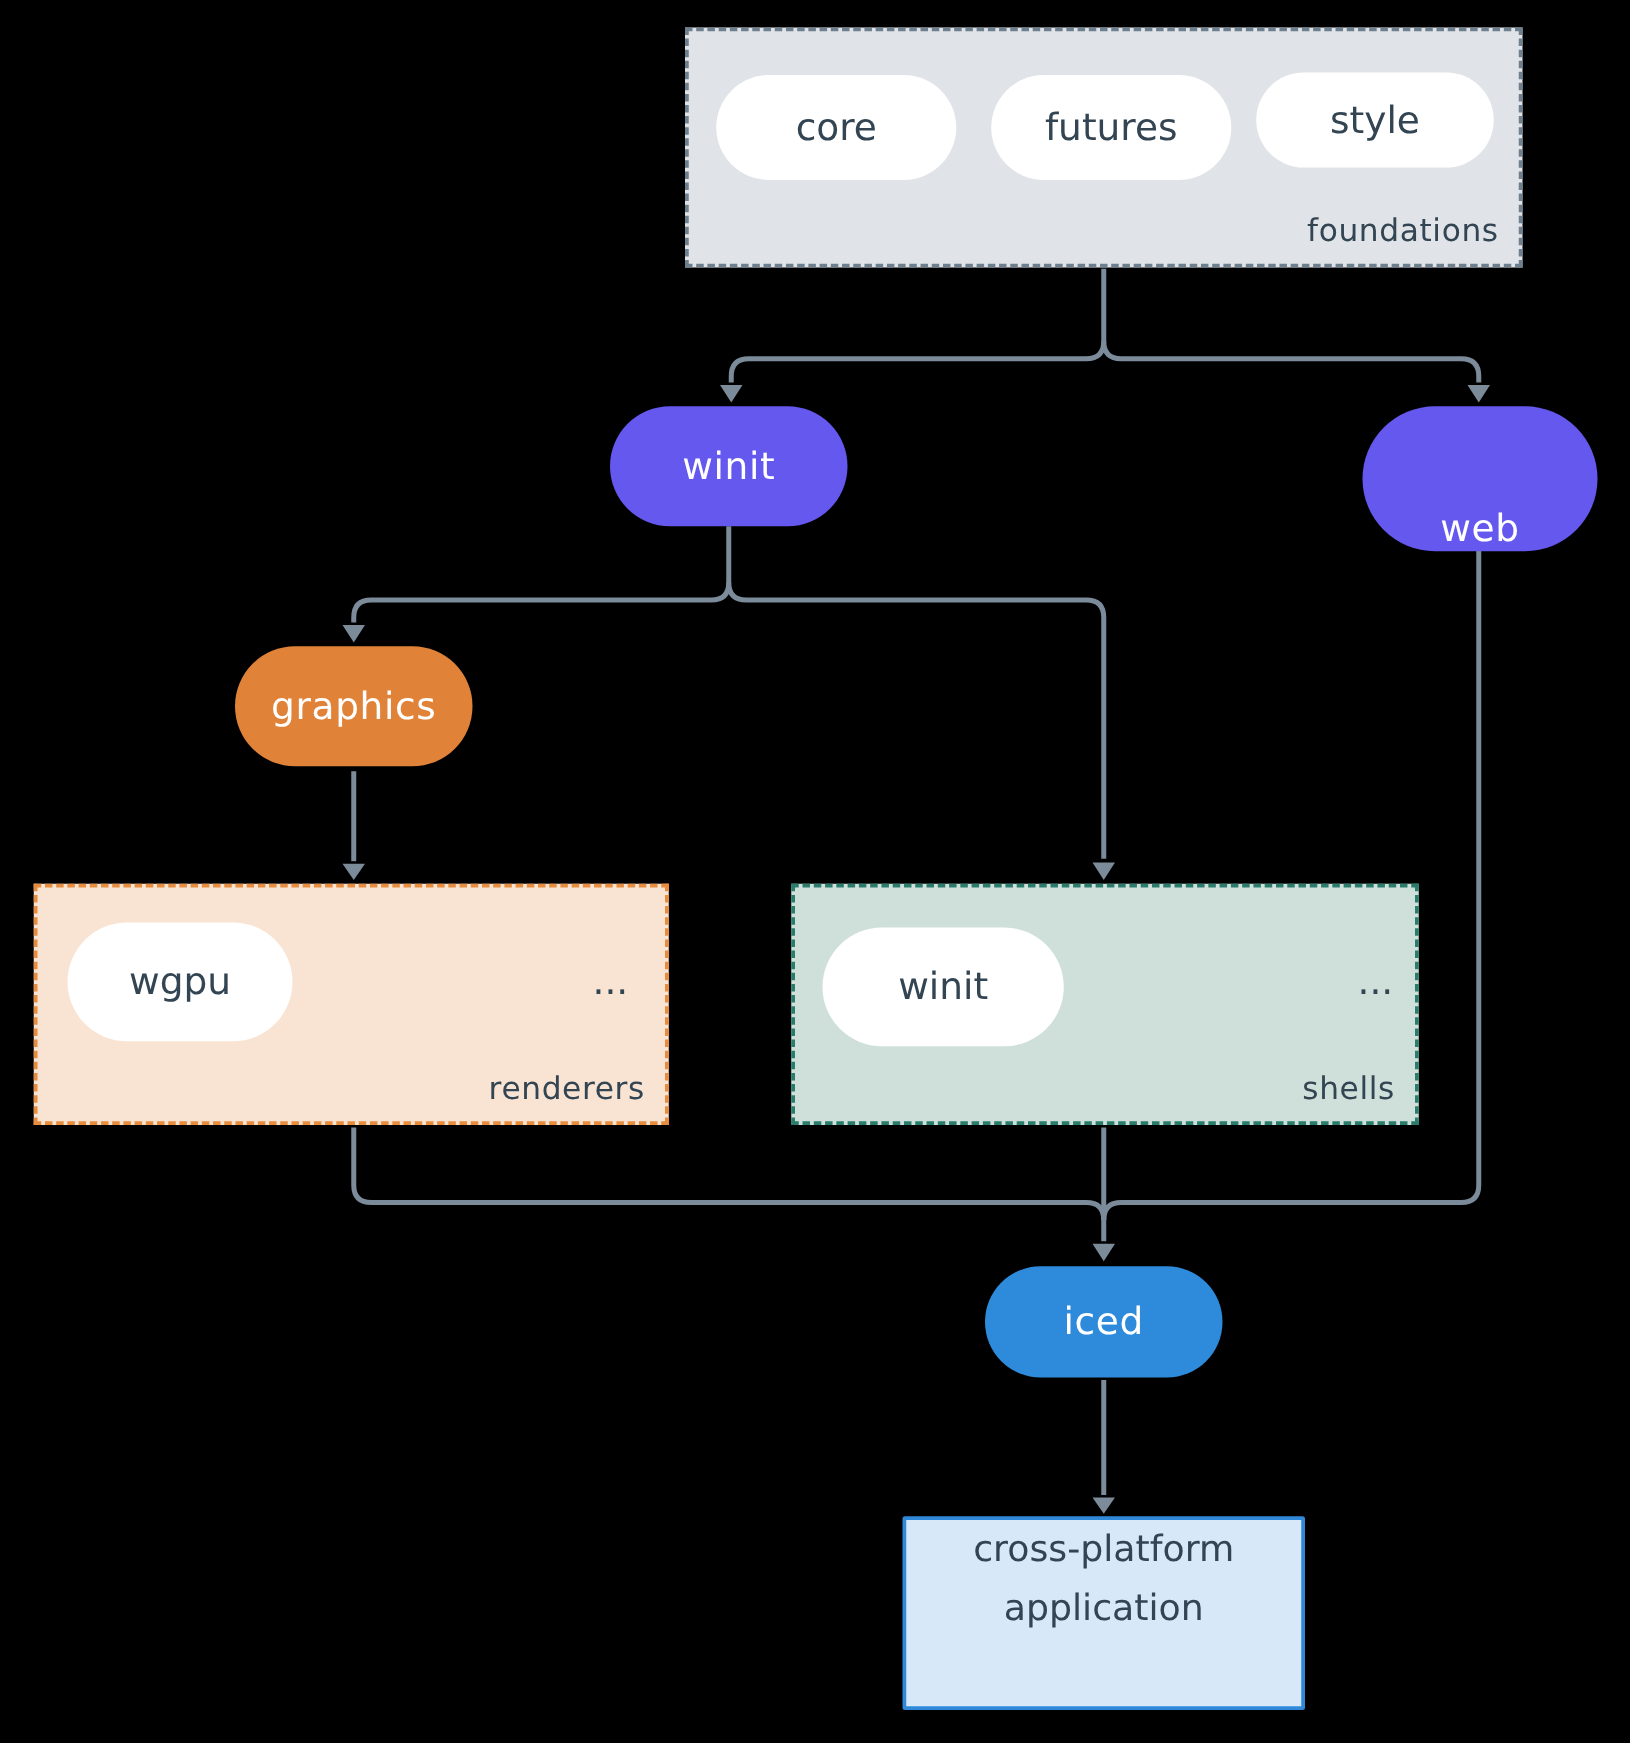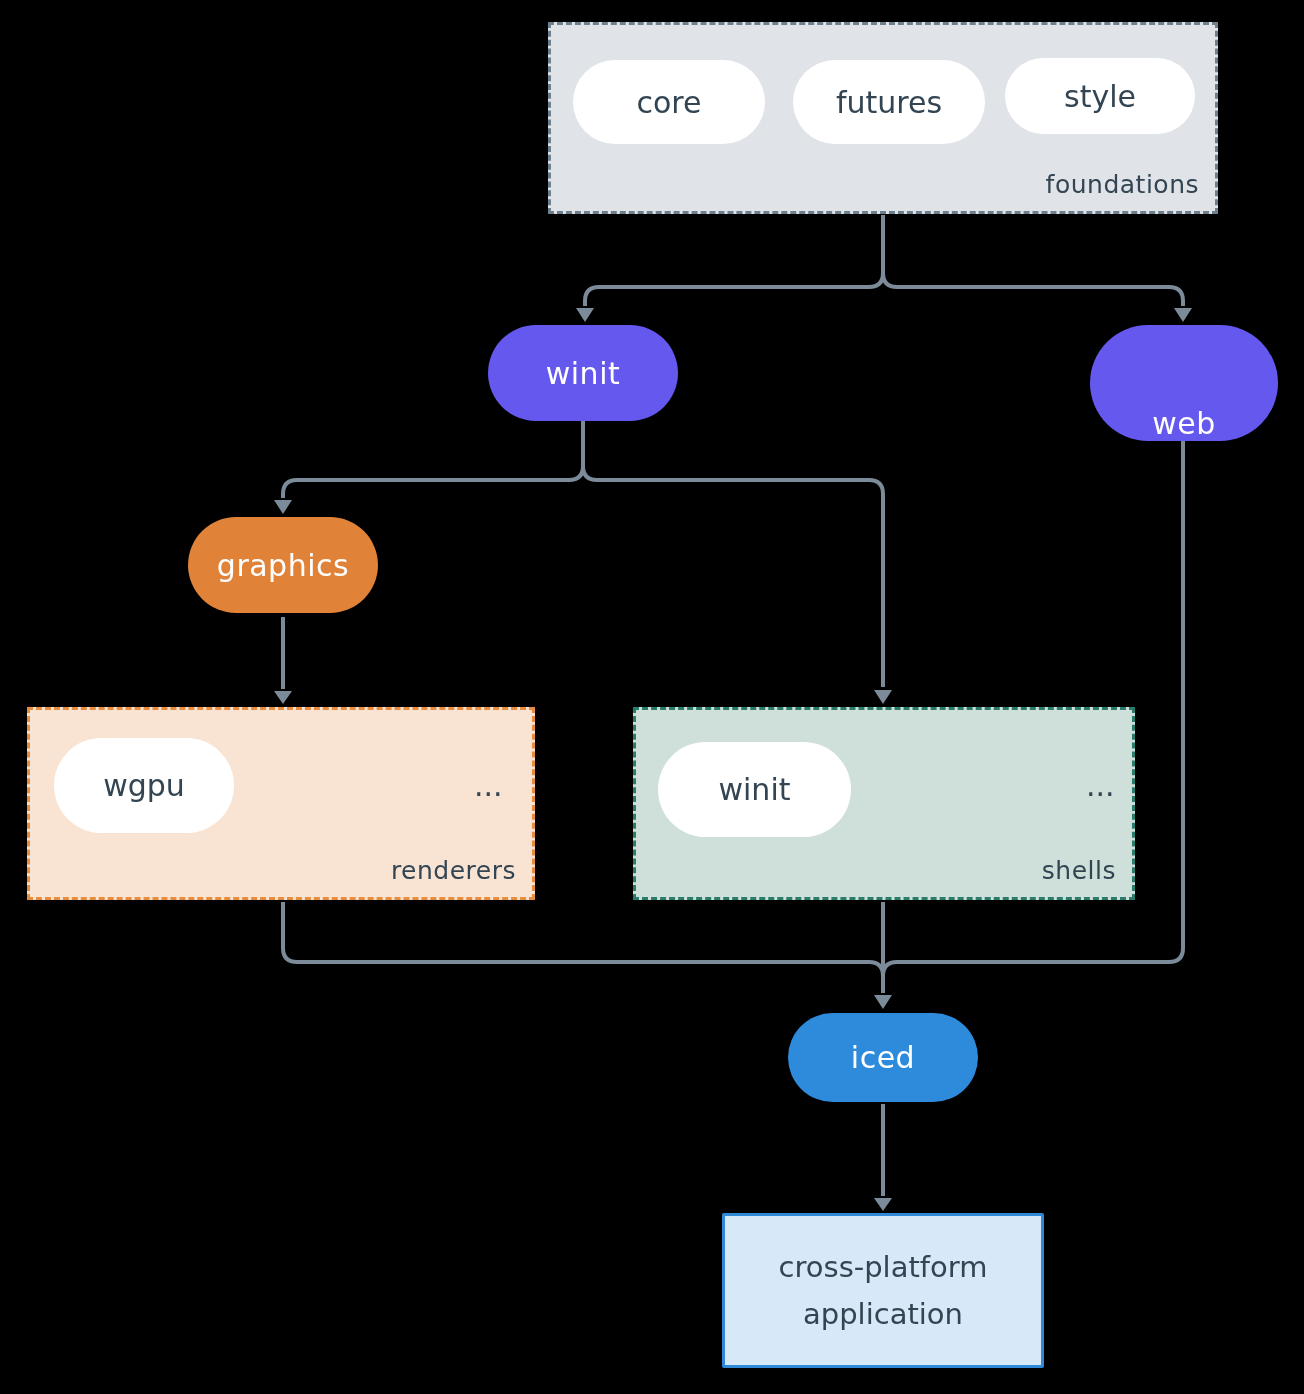--- a/index.html
+++ b/index.html
@@ -27,21 +27,21 @@
   .node-native{left:488px;top:325px;width:190px;height:96px;background:#6458ee;}
   .node-web{left:1090px;top:325px;width:188px;height:116px;background:#6458ee;align-items:flex-end;}
   .node-graphics{left:188px;top:517px;width:190px;height:96px;background:#e08238;}
   .node-iced{left:788px;top:1013px;width:190px;height:89px;background:#2e8bdb;}
   .ellipsis{
     position:absolute;font-size:30px;color:#334552;
   }
   .app-box{
     position:absolute;left:722px;top:1213px;width:322px;height:155px;box-sizing:border-box;
     background:#d7e8f8;border:3px solid #3089d8;border-radius:2px;
-    display:flex;align-items:center;justify-content:center;text-align:center;
+    display:flex;justify-content:center;text-align:center;
     font-size:29px;line-height:47px;color:#334552;padding:0 30px;
   }
   
   .p-core{left:22px;top:35px;width:192px;height:84px;}
   .p-futures{left:242px;top:35px;width:192px;height:84px;}
   .p-style{left:454px;top:33px;width:190px;height:76px;}
   
   .p-wgpu{left:24px;top:28px;width:180px;height:95px;}
   .p-glow{left:238px;top:28px;width:190px;height:95px;}
   .e-renderers{left:444px;top:58px;}

